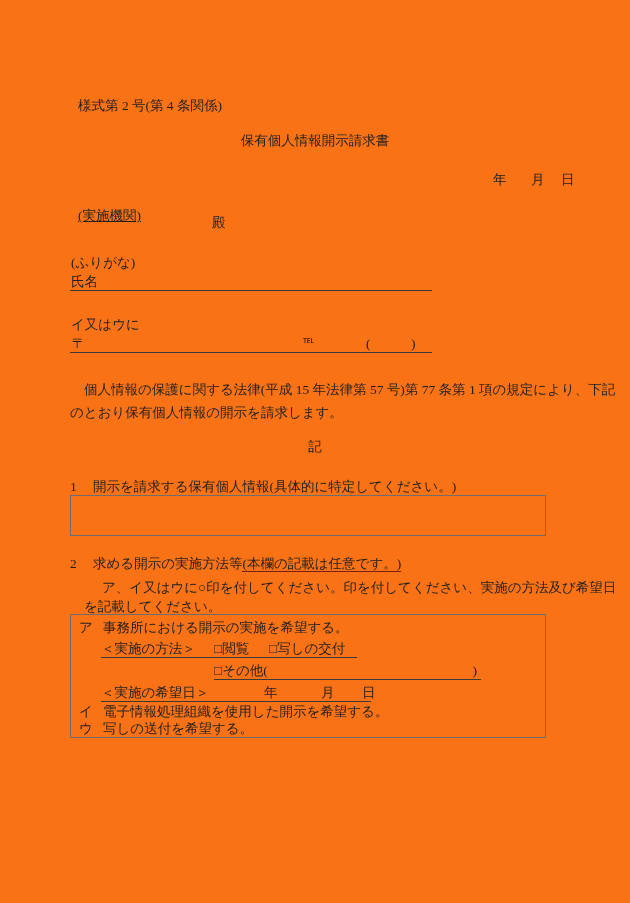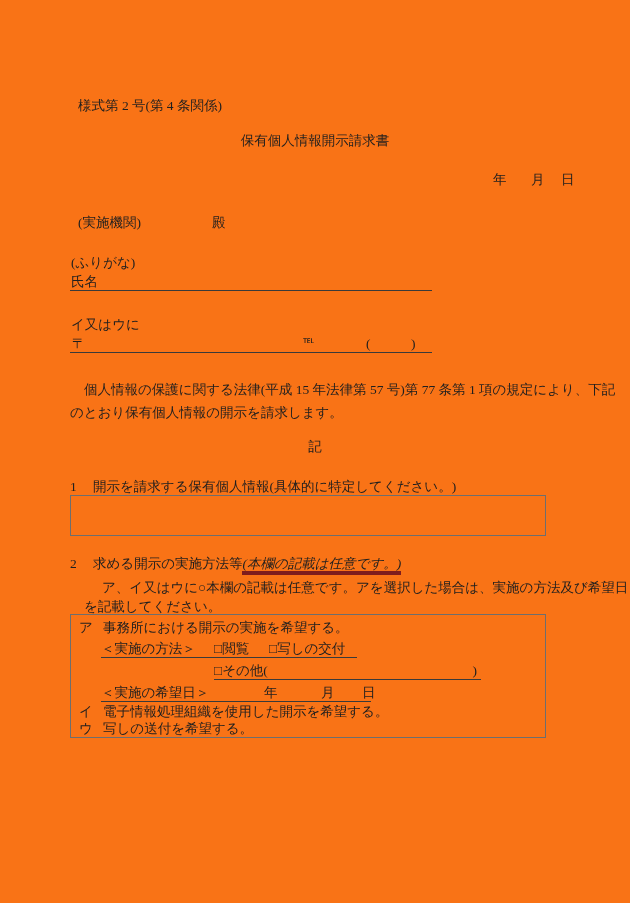--- a/index.html
+++ b/index.html
@@ -4,21 +4,21 @@
 <style>
   html,body { margin:0; padding:0; background:#fcfcfc; }
   .page {
     position:relative; width:630px; height:903px;
     background:#f97316; overflow:hidden;
     font-family:"Liberation Serif","DejaVu Serif",serif;
     font-size:13.5px; color:#1f1f1f; line-height:17px;
   }
   .abs { position:absolute; white-space:nowrap; }
   .center { left:0; width:630px; text-align:center; }
-  .ul { border-bottom:4px solid #7f1d1d;font-style:italic; }
+  .ul { border-bottom:1px solid #7f1d1d; }
   .fill-line { position:absolute; border-bottom:1px solid #3a3a3a; }
   .box { position:absolute; border:1px solid #6e6e6e; background:transparent; }
   .rel-span { position:absolute; white-space:nowrap; }
   .cb { display:inline; }
 </style>
 </head>
 <body>
 
 <div class="page">
 
@@ -26,21 +26,21 @@
 
   <div class="abs center" style="top:132px;">保有個人情報開示請求書</div>
 
   <div>
     <span class="abs" style="left:493px; top:171px;">年</span>
     <span class="abs" style="left:531px; top:171px;">月</span>
     <span class="abs" style="left:561px; top:171px;">日</span>
   </div>
 
   <div>
-    <span class="abs" style="left:78px; top:214px;">(実施機関)</span>
+    <span class="abs" style="left:78px; top:207px;text-decoration:underline;">(実施機関)</span>
     <span class="abs" style="left:212px; top:214px;">殿</span>
   </div>
 
   <div class="abs" style="left:71px; top:254px;">(ふりがな)</div>
 
   <div class="fill-line" style="left:70px; top:272px; width:362px; height:18px;text-align:center;">
     <span class="rel-span" style="left:1px; top:1px;">氏名</span>
   </div>
 
   <div class="abs" style="left:71px; top:316px;">イ又はウに</div>
@@ -63,21 +63,21 @@
 
   <div class="box" style="left:70px; top:495px; width:474px; height:39px;"></div>
 
   <div>
     <span class="abs" style="left:70px; top:555px;">2</span>
     <span class="abs" style="left:93px; top:555px;">
       <span>求める開示の実施方法等</span><span class="ul">(本欄の記載は任意です。)</span>
     </span>
   </div>
 
-  <div class="abs" style="left:102px; top:579px;">ア、イ又はウに○本欄の記載は任意です。アを選択した場合は、実施の方法及び希望日</div>
+  <div class="abs" style="left:102px; top:579px;">ア、イ又はウに○印を付してください。印を付してください、実施の方法及び希望日</div>
   <div class="abs" style="left:84px; top:598px;">を記載してください。</div>
 
   <div class="box" style="left:70px; top:614px; width:474px; height:122px;">
 
     <span class="rel-span" style="left:8px; top:4px;">ア</span>
     <span class="rel-span" style="left:32px; top:4px;">事務所における開示の実施を希望する。</span>
 
     <div class="fill-line" style="left:30px; top:25px; width:256px; height:17px;">
       <span class="rel-span" style="left:0px; top:0px;">＜実施の方法＞</span>
       <span class="rel-span" style="left:113px; top:0px;">

